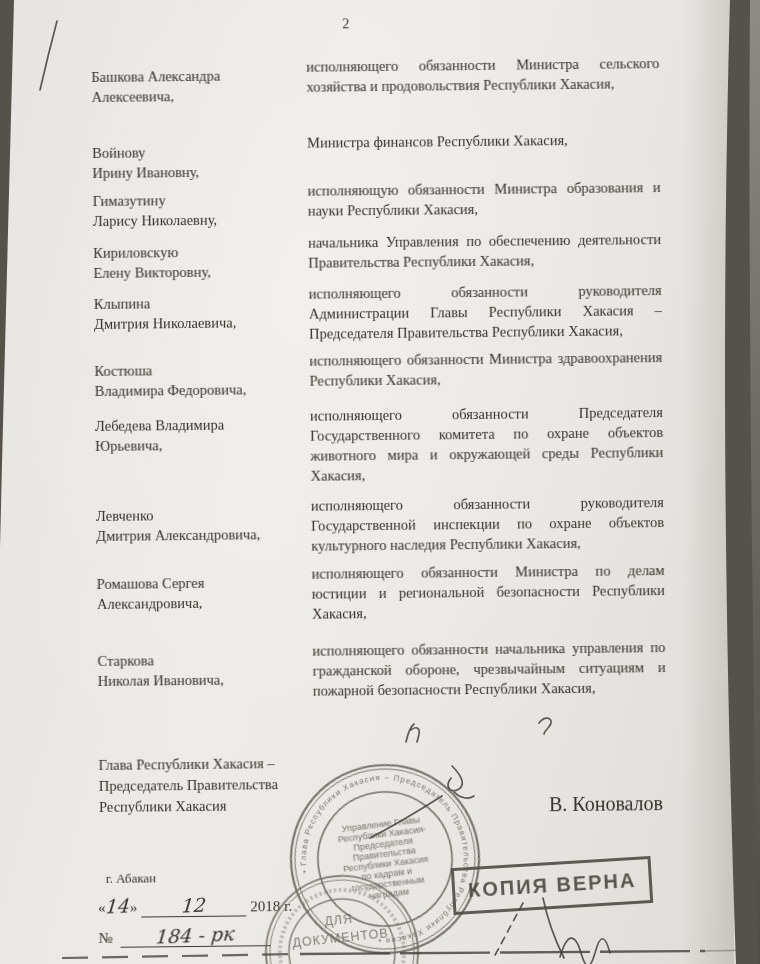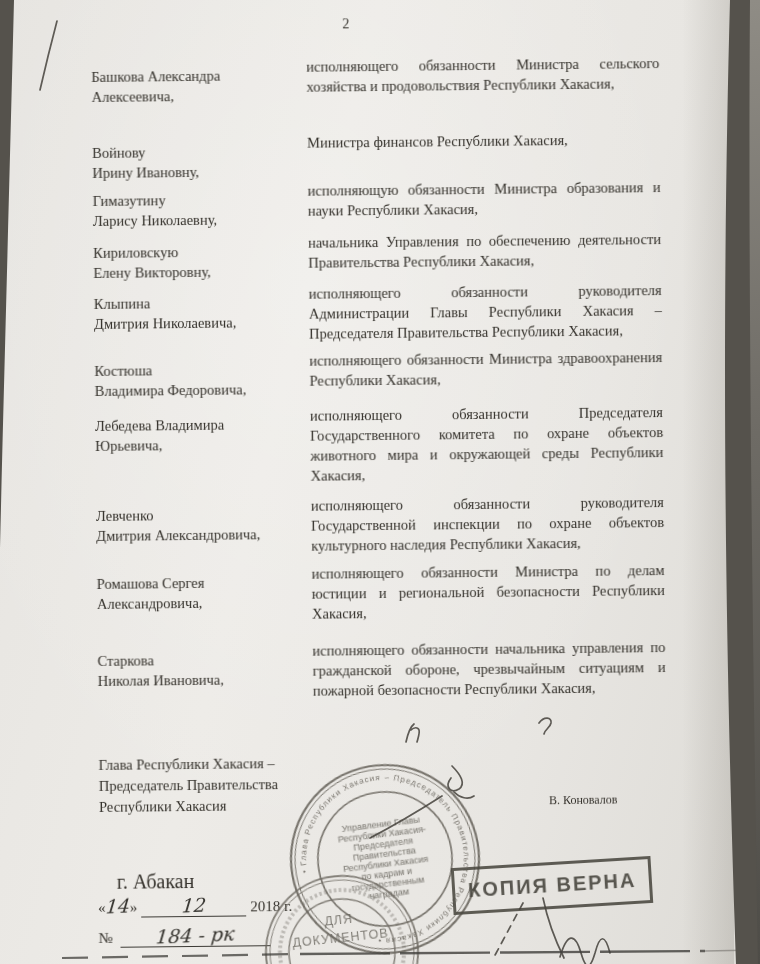--- a/index.html
+++ b/index.html
@@ -21,22 +21,22 @@
   .row:nth-of-type(1){margin-bottom:28px}
   .row:nth-of-type(2){margin-bottom:0px}
   .row:nth-of-type(3){margin-bottom:4px}
   .row:nth-of-type(4){margin-bottom:3px}
   .row:nth-of-type(5){margin-bottom:7px}
   .row:nth-of-type(6){margin-bottom:7px}
   .row:nth-of-type(7){margin-bottom:10px}
   .row:nth-of-type(8){margin-bottom:8px}
   .row:nth-of-type(9){margin-bottom:17px}
   .sig-title { position:absolute; top:752px; left:95px; width:250px; font-size:14.5px; line-height:21px; white-space:pre-line; }
-  .sig-name  { position:absolute; top:795px; left:545px; font-size:12px; }
-  .city      { position:absolute; top:868px; left:112px; font-size:20px;text-align:center; }
+  .sig-name  { position:absolute; top:795px; left:545px; font-size:20px; }
+  .city      { position:absolute; top:868px; left:101px; font-size:13px;text-align:center; }
   .dateline  { position:absolute; top:892px; left:93px; font-size:15px; }
   .numline   { position:absolute; top:922px; left:93px; font-size:15px; }
   .hand { font-family:"DejaVu Serif", serif; font-style:italic; font-size:19px; color:#35332e;
           display:inline-block; transform:skewX(-8deg) rotate(-2deg); }
   .blank-month { display:inline-block; width:105px; border-bottom:1.6px solid #3b3934; text-align:center; margin:0 4px; }
   .blank-num   { display:inline-block; width:150px; border-bottom:1.6px solid #3b3934; text-align:center; margin-left:8px; }
   .yr { }
   .stamps-layer { position:absolute; inset:0; z-index:2; pointer-events:none; }
   .copy-stamp {
     position:absolute; left:452px; top:862px; z-index:3;

